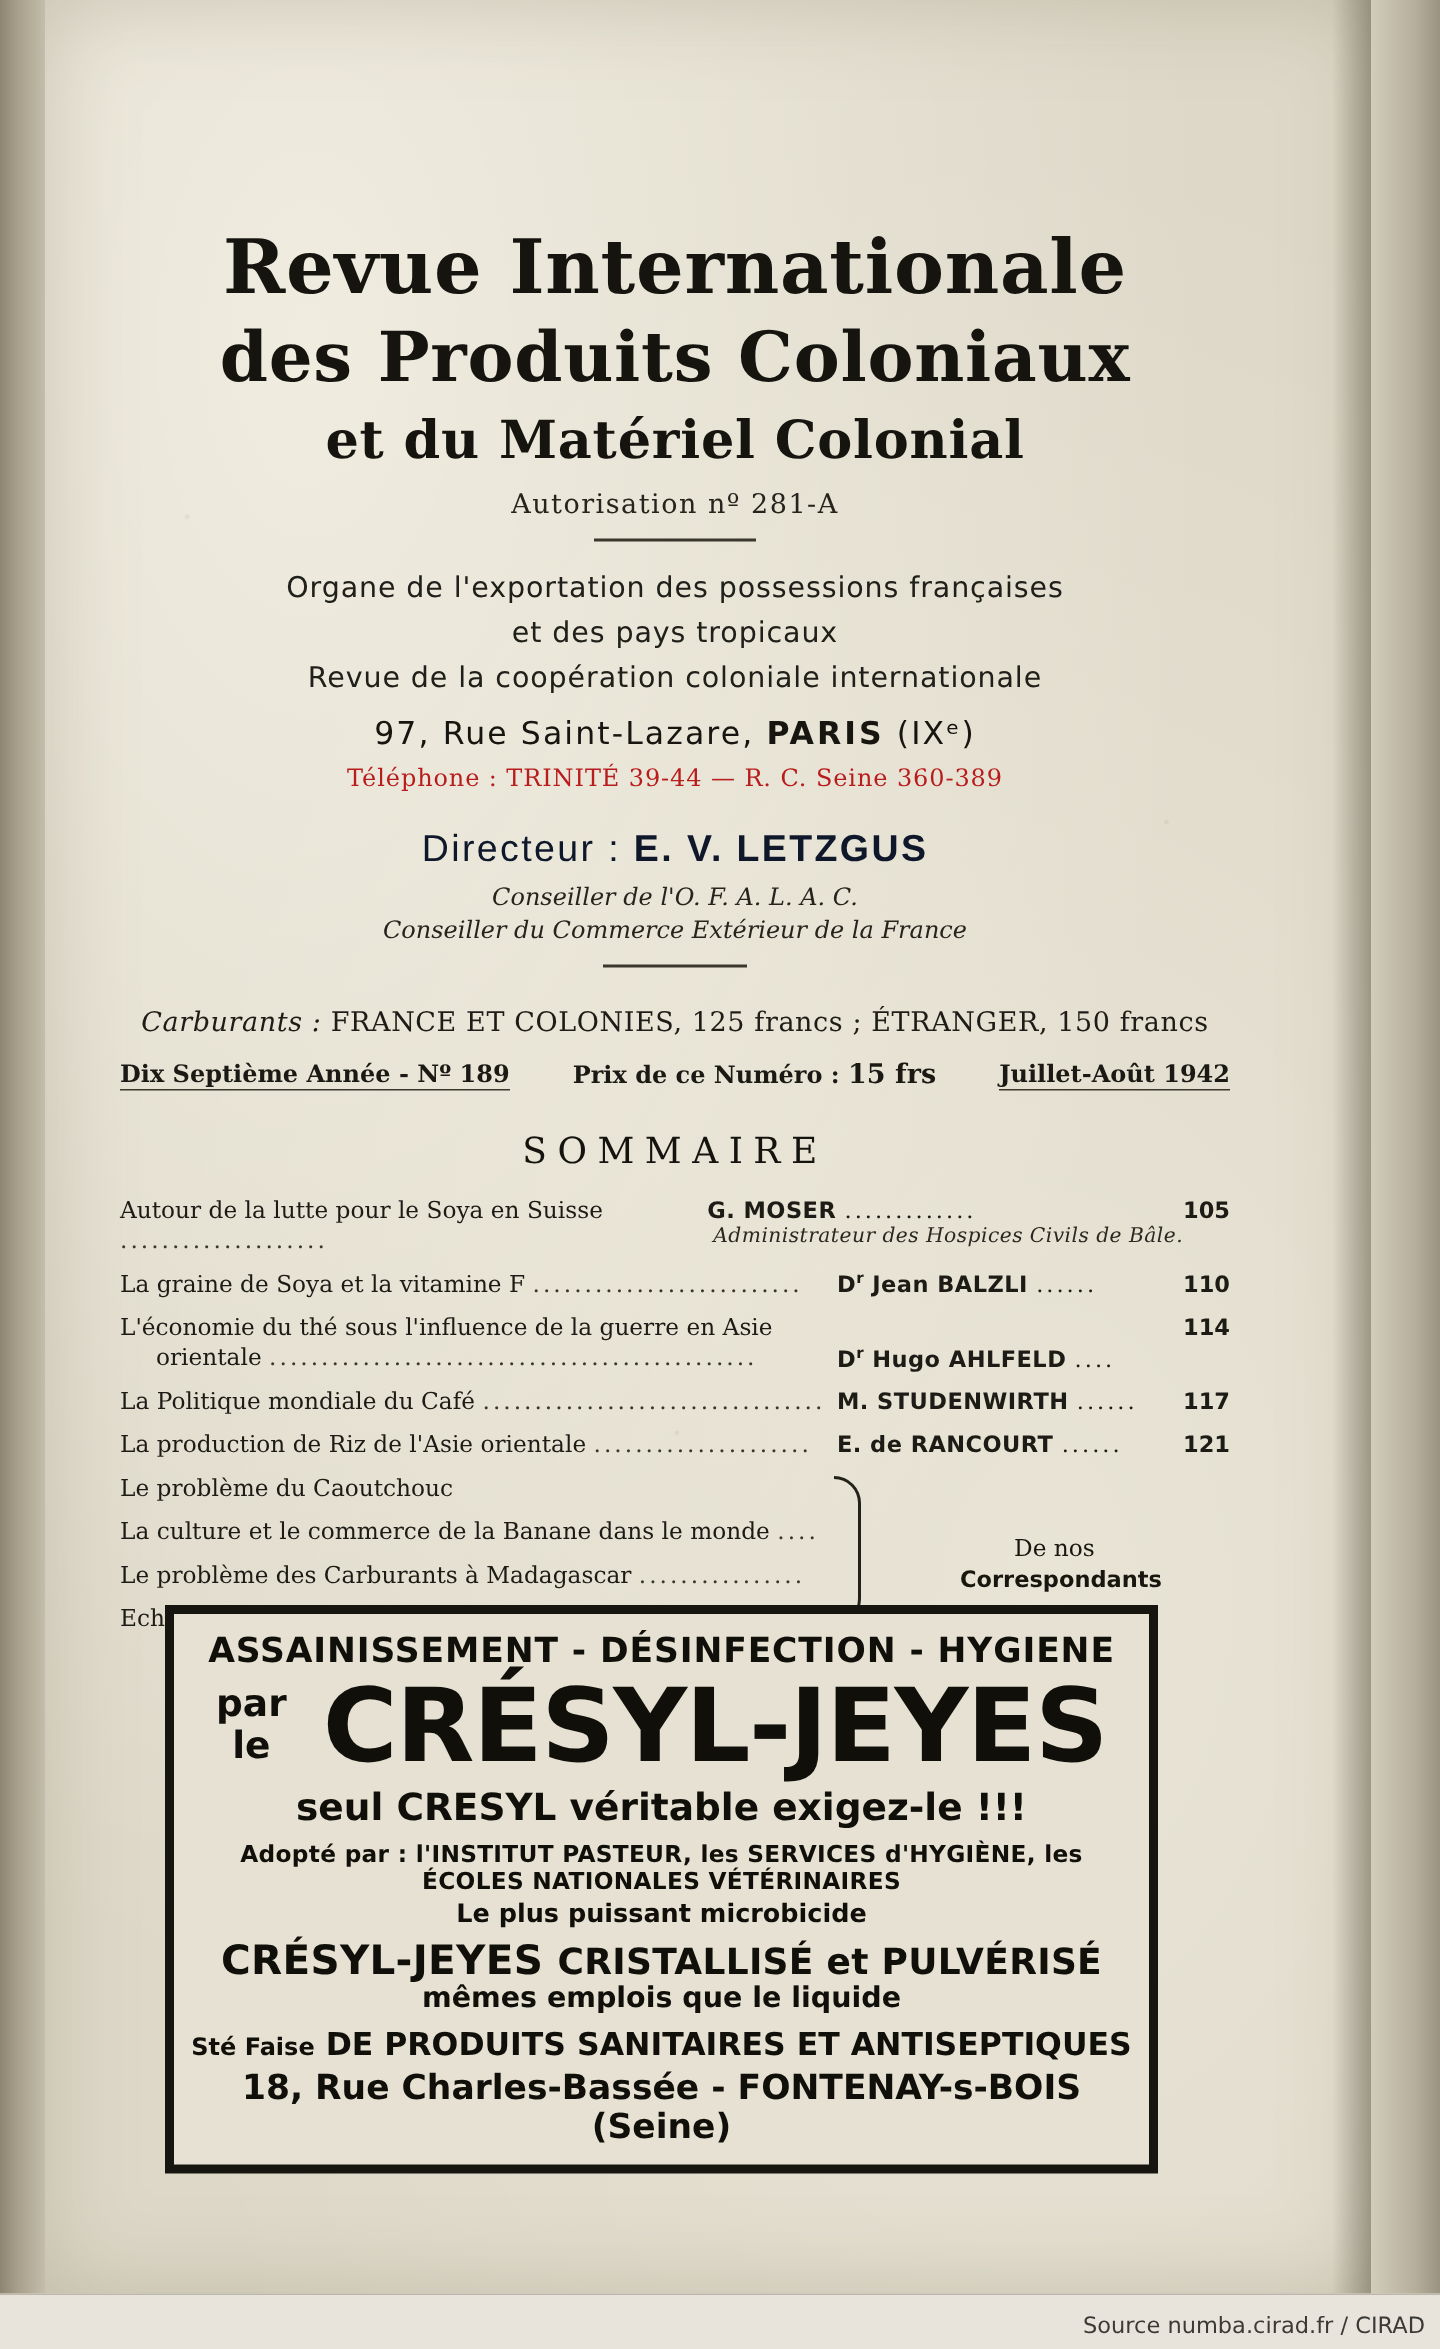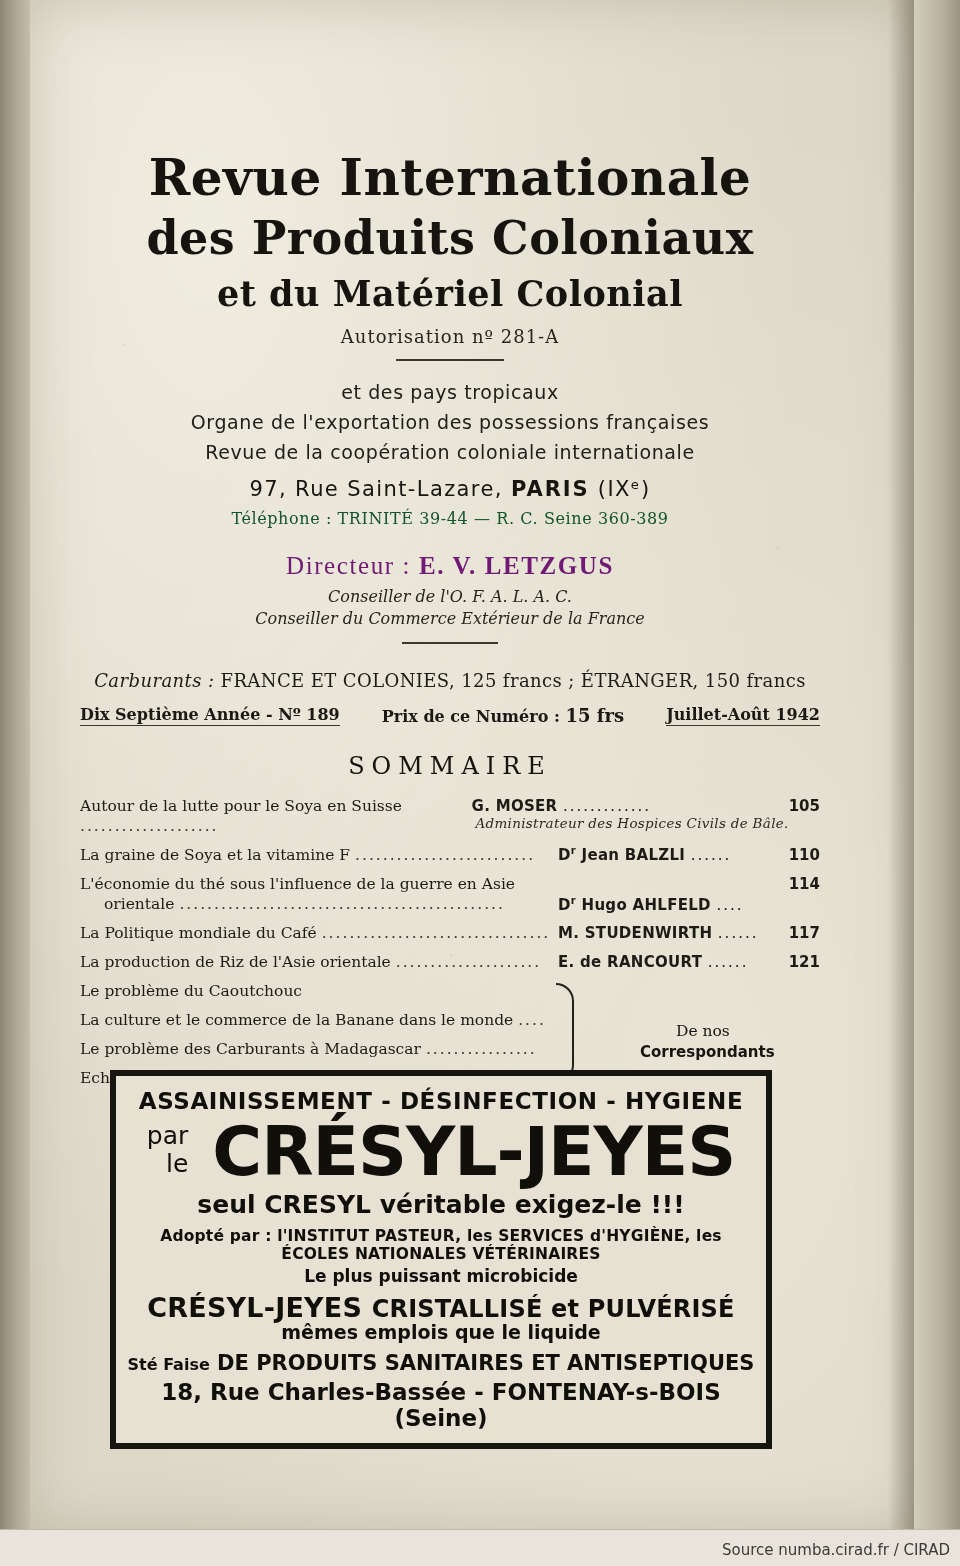--- a/index.html
+++ b/index.html
@@ -114,29 +114,29 @@
     margin-top: 10px;
     color: #16150f;
   }
   .address b { font-weight: bold; letter-spacing: 2px; }
   .phone {
     text-align: center;
     font-family: "DejaVu Serif", serif;
     font-size: 16px;
     letter-spacing: 0.6px;
     margin-top: 8px;
-    color: #14532d;
+    color: #b91c1c;
   }
   .director {
     text-align: center;
-    font-family: Liberation Serif, serif;
+    font-family: Liberation Sans, sans-serif;
     font-size: 25px;
     letter-spacing: 1.6px;
     margin-top: 24px;
-    color: #701a75;
+    color: #0f172a;
   }
   .director b { font-weight: bold; }
   .director-sub {
     text-align: center;
     font-family: "DejaVu Serif", serif;
     font-style: italic;
     font-size: 16px;
     line-height: 22px;
     margin-top: 6px;
     color: #26241d;
@@ -290,23 +290,23 @@
     letter-spacing: 0.6px;
     margin-top: 4px;
   }
   .ad-logo-row {
     display: flex;
     align-items: center;
     justify-content: center;
     margin-top: 2px;
   }
   .ad-par-le {
-    text-align: right;
+    text-align: center;
     font-size: 25px;
-    font-weight: normal;
+    font-weight: bold;
     line-height: 28px;
     margin-right: 24px;
     padding-bottom: 4px;
   }
   .ad-brand {
     font-size: 68px;
     font-weight: bold;
     letter-spacing: -1px;
     line-height: 72px;
     font-family: "DejaVu Sans", sans-serif;
@@ -385,22 +385,22 @@
 
   <div class="content">
 
     <div class="masthead-l1">Revue Internationale</div>
     <div class="masthead-l2">des Produits Coloniaux</div>
     <div class="masthead-l3">et du Matériel Colonial</div>
     <div class="authorisation">Autorisation nº 281-A</div>
     <div class="rule"></div>
 
     <div class="organe">
+      <div>Organe de l'exportation des possessions françaises</div>
       <div>et des pays tropicaux</div>
-      <div>Organe de l'exportation des possessions françaises</div>
       <div>Revue de la coopération coloniale internationale</div>
     </div>
 
     <div class="address">
       <span>97, Rue Saint-Lazare,</span>
       <b>PARIS</b>
       <span>(IXᵉ)</span>
     </div>
     <div class="phone">Téléphone :  TRINITÉ  39-44  —  R. C. Seine 360-389</div>
 

